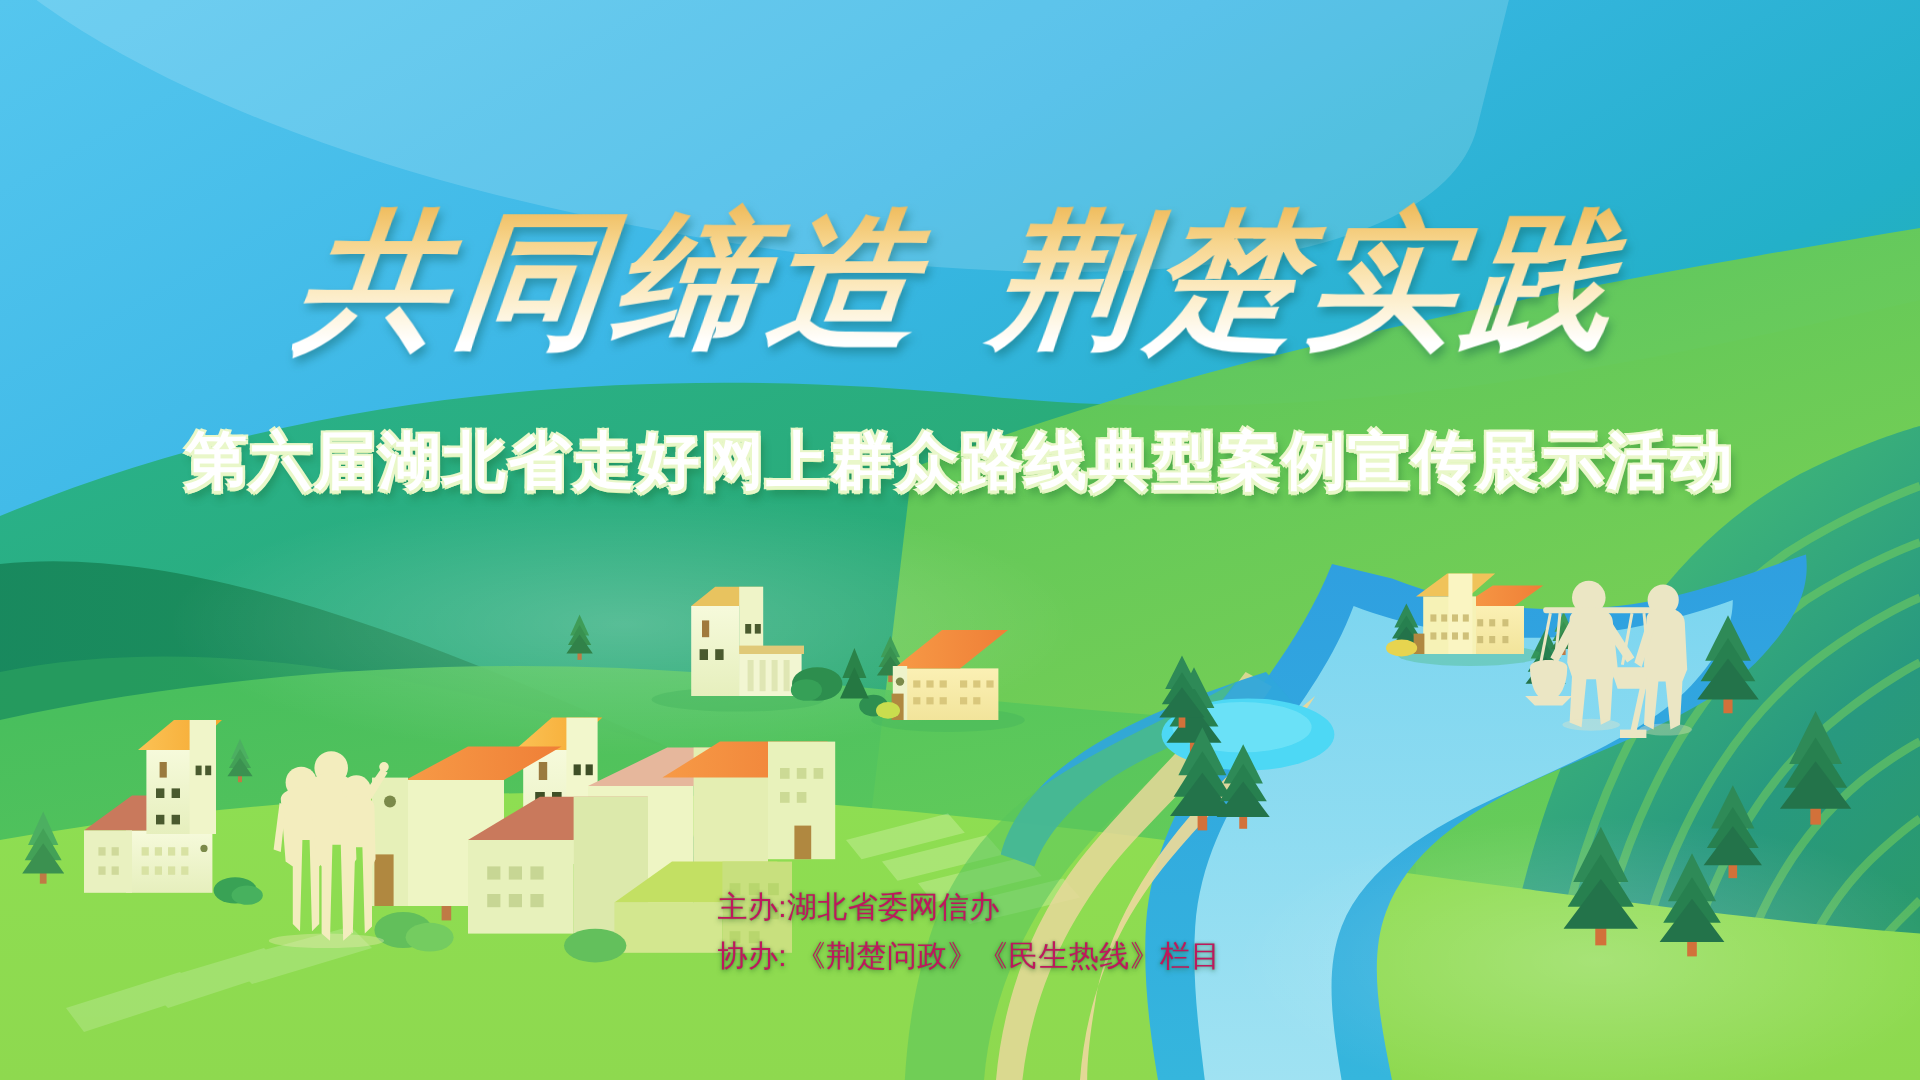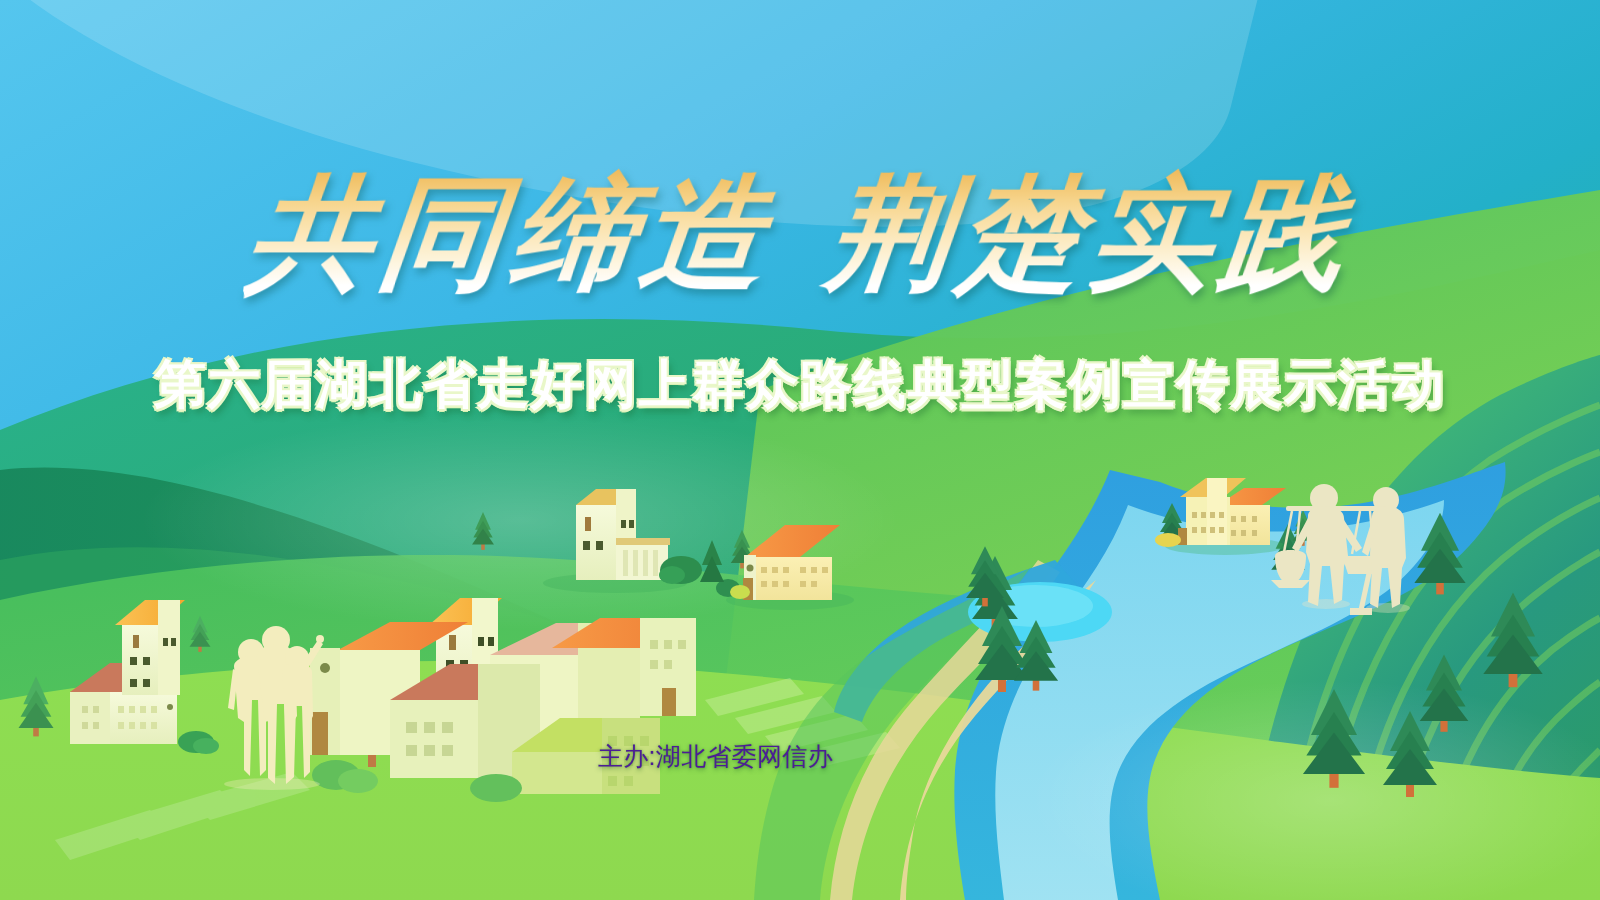--- a/index.html
+++ b/index.html
@@ -56,21 +56,21 @@
     letter-spacing:.035em; white-space:nowrap;
     text-shadow:
       -2px -2px 0 #e9f7c9,  2px -2px 0 #e9f7c9,
       -2px  2px 0 #e9f7c9,  2px  2px 0 #e9f7c9,
        0px  3px 0 #d8f0b0,
        3px  6px 7px rgba(20,95,40,.45);
   }
 
   #credits{
     position:absolute; left:598px; top:736px; z-index:45;
-    color:#4c1d95; font-size:25px; line-height:1.62;
+    color:#be185d; font-size:25px; line-height:1.62;
     font-weight:500; letter-spacing:.012em;
     text-shadow:0 2px 4px rgba(30,95,35,.5), 0 0 2px rgba(40,110,45,.5);
   }
   #credits div{ white-space:nowrap; }
 
   
   svg.layer{ display:block; }
 </style>
 </head>
 <body>
@@ -563,15 +563,16 @@
   <div id="title-wrap">
     <div id="title"><span>共同缔造</span><span class="gap"></span><span>荆楚实践</span></div>
   </div>
 
   <div id="subtitle-wrap">
     <div id="subtitle">第六届湖北省走好网上群众路线典型案例宣传展示活动</div>
   </div>
 
   <div id="credits">
     <div>主办:湖北省委网信办</div>
+    <div>协办: 《荆楚问政》《民生热线》栏目</div>
   </div>
 
 </div>
 
 </body></html>

